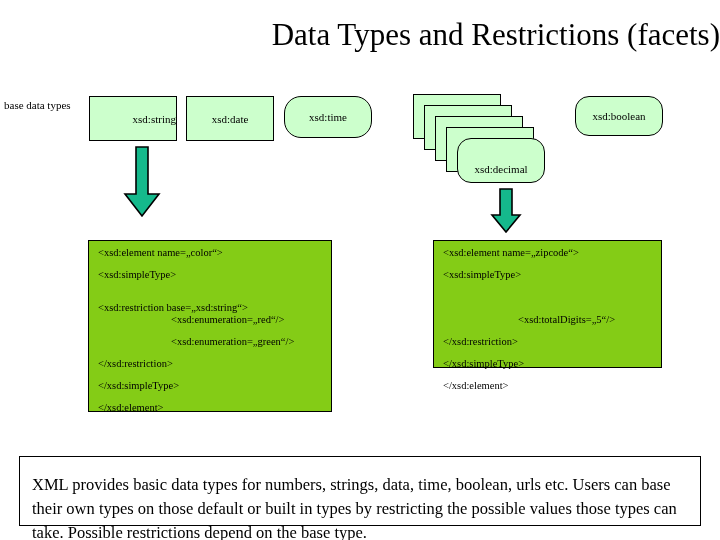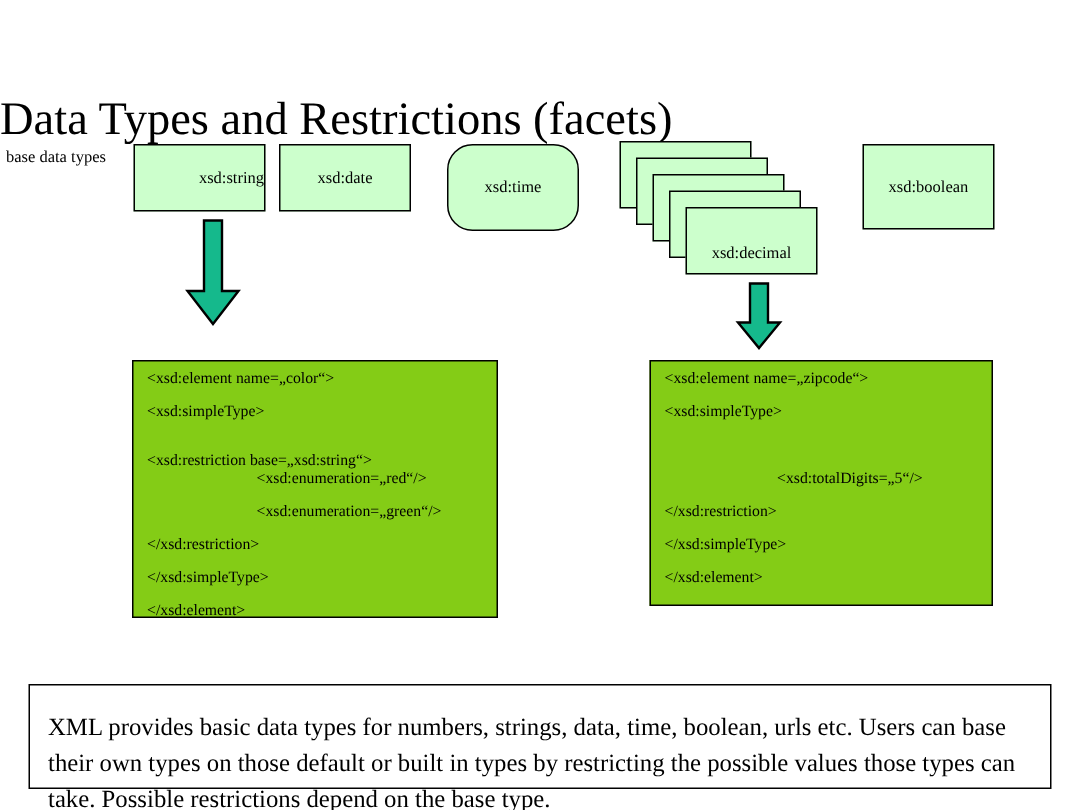--- a/index.html
+++ b/index.html
@@ -16,29 +16,28 @@
     font-family: "Liberation Serif", "DejaVu Serif", serif;
     color: #000000;
   }
 
   
   .title {
     position: absolute;
     left: 0;
     top: 16px;
     width: 720px;
-    text-align: left;
+    text-align: right;
     font-size: 31px;
     line-height: 38px;
     font-family: "Liberation Serif", "DejaVu Serif", serif;
     font-weight: 400;
     letter-spacing: 0px;
     color: #000000;
     white-space: nowrap;
-    margin-top: 44px;
   }
 
   
   .side-label {
     position: absolute;
     left: 4px;
     top: 98px;
     width: 78px;
     font-size: 11px;
     line-height: 15px;
@@ -126,33 +125,33 @@
   <div class="side-label">base data types</div>
 
   <div class="typebox" style="left:89px; top:96px; width:88px; height:45px;justify-content:flex-end;">
     <span>xsd:string</span>
   </div>
 
   <div class="typebox" style="left:186px; top:96px; width:88px; height:45px;">
     <span>xsd:date</span>
   </div>
 
-  <div class="typebox" style="left:298px; top:96px; width:88px; height:58px;border-radius:17px;">
+  <div class="typebox" style="left:284px; top:96px; width:88px; height:42px;border-radius:17px;">
     <span>xsd:time</span>
   </div>
 
-  <div class="typebox" style="left:575px; top:96px; width:88px; height:57px;">
+  <div class="typebox" style="left:575px; top:96px; width:88px; height:40px;border-radius:14px;">
     <span>xsd:boolean</span>
   </div>
 
   <div class="stackbox" style="left:413px; top:94px;"></div>
   <div class="stackbox" style="left:424px; top:105px;"></div>
   <div class="stackbox" style="left:435px; top:116px;"></div>
   <div class="stackbox" style="left:446px; top:127px;"></div>
-  <div class="stackbox top" style="left:457px; top:138px;">
+  <div class="stackbox top" style="left:457px; top:138px;border-radius:14px;">
     <span>xsd:decimal</span>
   </div>
 
   <div class="arrow" style="left:122px; top:146px; width:40px; height:72px;">
     <svg width="40" height="72" viewBox="0 0 40 72" xmlns="http://www.w3.org/2000/svg">
       <polygon points="14,1 26,1 26,48 37,48 20,70 3,48 14,48" fill="#15b98c" stroke="#000000" stroke-width="1.6" stroke-linejoin="miter"></polygon>
     </svg>
   </div>
 
   <div class="arrow" style="left:489px; top:188px; width:34px; height:46px;">
@@ -165,21 +164,21 @@
     <div class="codeline" style="left:9px; top:5px;">&lt;xsd:element name=„color“&gt;</div>
     <div class="codeline" style="left:9px; top:27px;">&lt;xsd:simpleType&gt;</div>
     <div class="codeline" style="left:9px; top:49px;margin-top:11px;">&lt;xsd:restriction base=„xsd:string“&gt;</div>
     <div class="codeline" style="left:82px; top:72px;">&lt;xsd:enumeration=„red“/&gt;</div>
     <div class="codeline" style="left:82px; top:94px;">&lt;xsd:enumeration=„green“/&gt;</div>
     <div class="codeline" style="left:9px; top:116px;">&lt;/xsd:restriction&gt;</div>
     <div class="codeline" style="left:9px; top:138px;">&lt;/xsd:simpleType&gt;</div>
     <div class="codeline" style="left:9px; top:160px;">&lt;/xsd:element&gt;</div>
   </div>
 
-  <div class="codebox" style="left:433px; top:240px; width:229px; height:164px;text-decoration:underline;">
+  <div class="codebox" style="left:433px; top:240px; width:229px; height:128px;text-decoration:underline;">
     <div class="codeline" style="left:9px; top:5px;">&lt;xsd:element name=„zipcode“&gt;</div>
     <div class="codeline" style="left:9px; top:27px;">&lt;xsd:simpleType&gt;</div>
     <div class="codeline" style="left:84px; top:72px;">&lt;xsd:totalDigits=„5“/&gt;</div>
     <div class="codeline" style="left:9px; top:94px;">&lt;/xsd:restriction&gt;</div>
     <div class="codeline" style="left:9px; top:116px;">&lt;/xsd:simpleType&gt;</div>
     <div class="codeline" style="left:9px; top:138px;">&lt;/xsd:element&gt;</div>
   </div>
 
   <div class="summary">XML provides basic data types for numbers, strings, data, time, boolean, urls etc. Users can base their own types on those default or built in types by restricting the possible values those types can take. Possible restrictions depend on the base type.</div>
 

